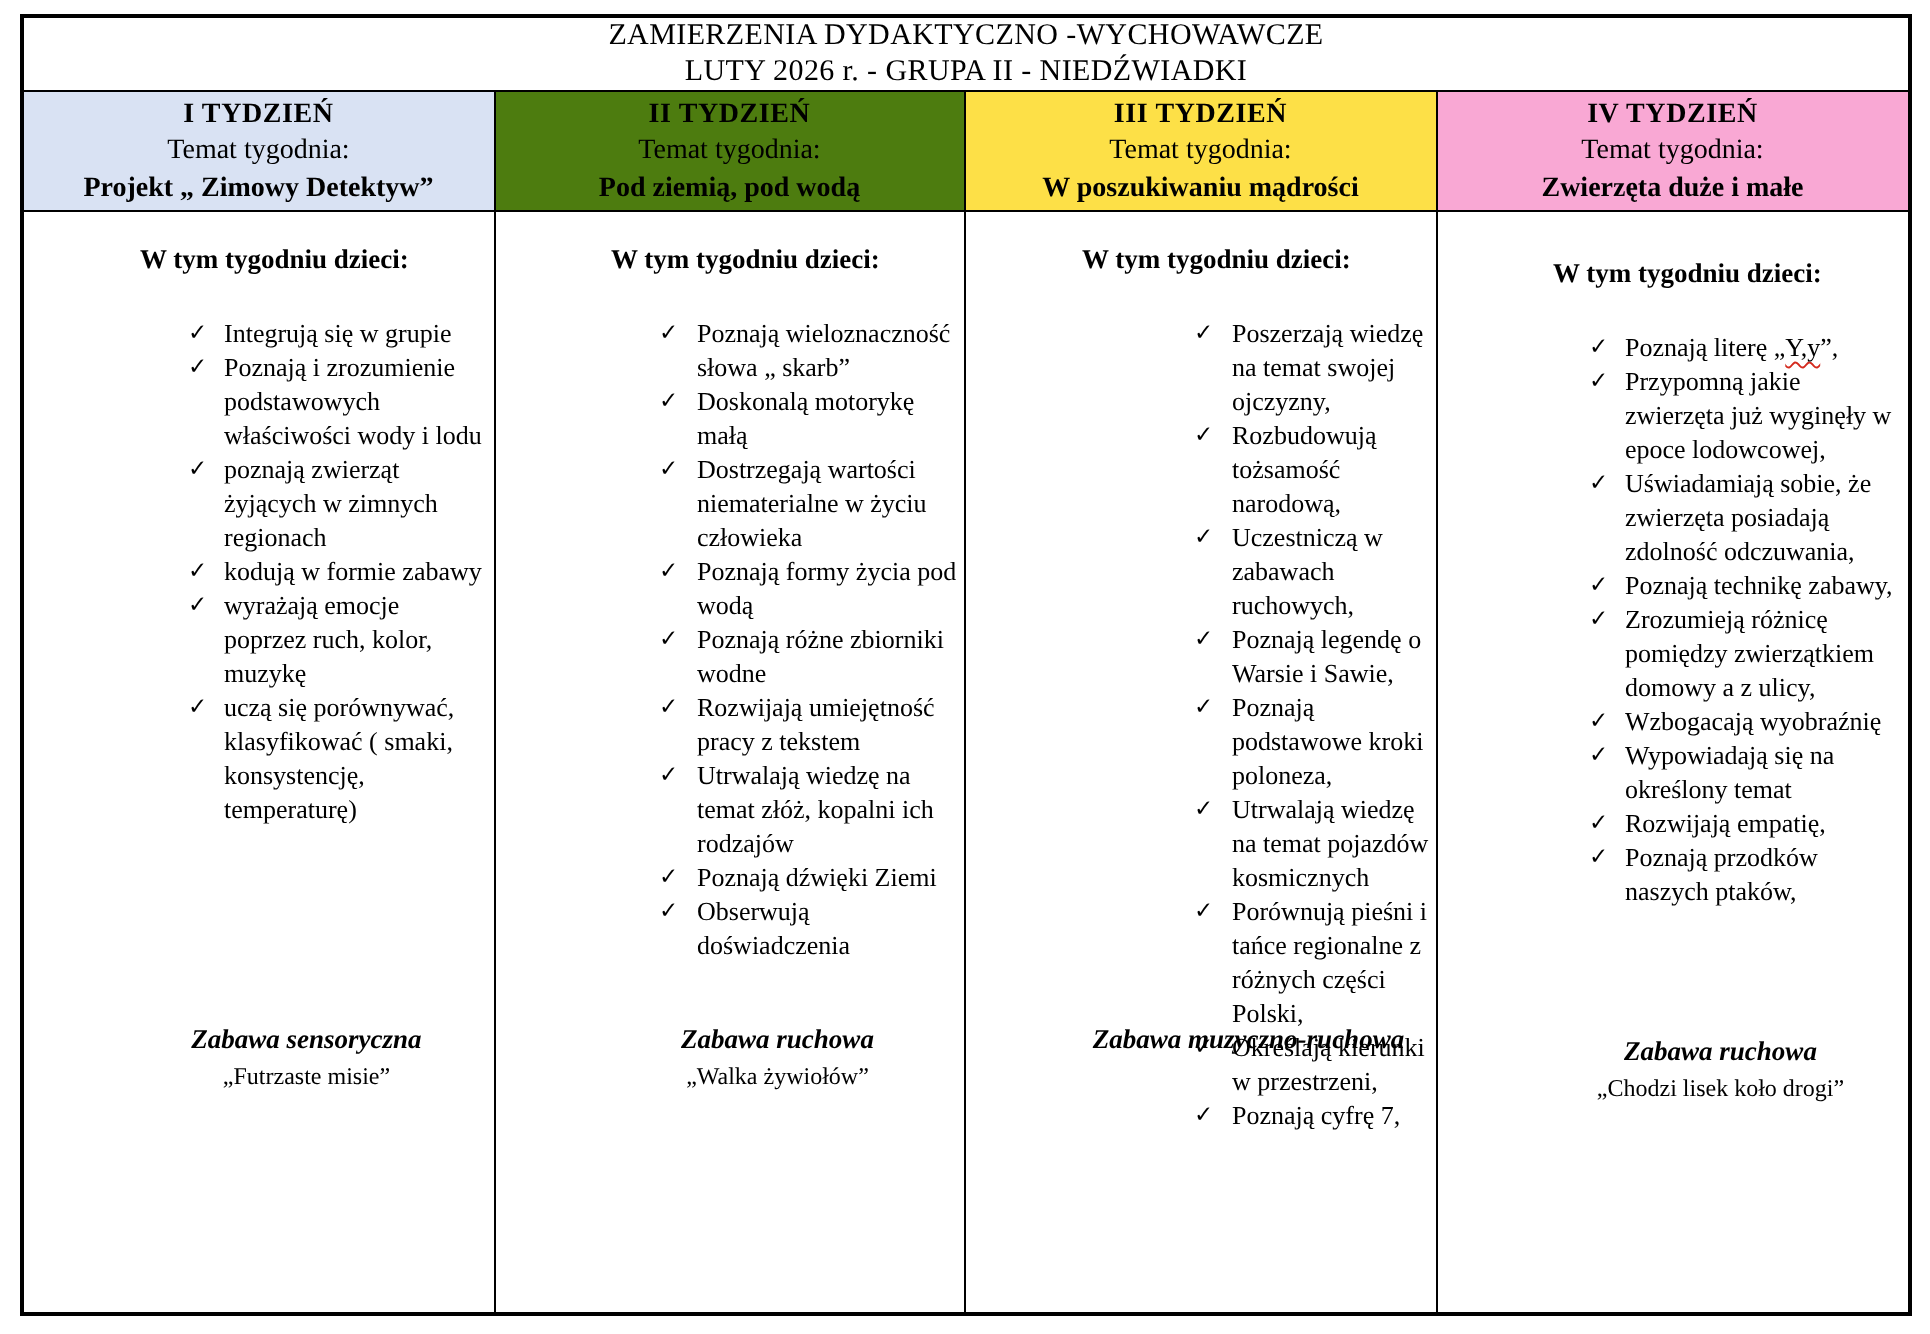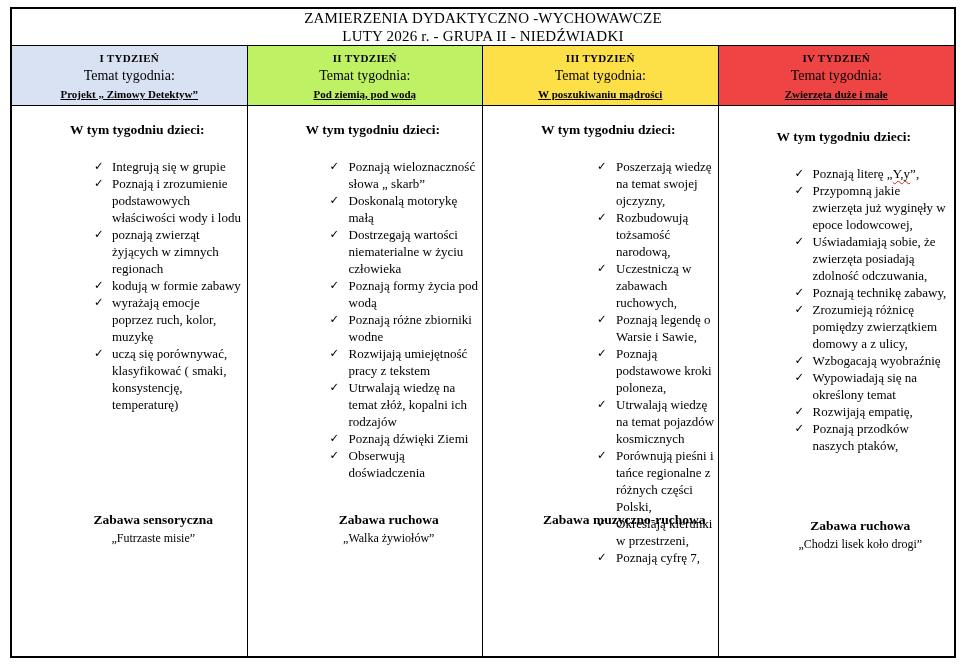--- a/index.html
+++ b/index.html
@@ -39,23 +39,23 @@
     grid-template-columns: repeat(4, 1fr);
     border-bottom: 1px solid #000;
   }
   .week-header {
     border-right: 1px solid #000;
     text-align: center;
     padding-top: 3px;
     overflow: hidden;
   }
   .week-header:last-child { border-right: none; }
-  .week-header .wk-name   { font-size: 11px; font-weight: bold; line-height: 18px; letter-spacing: 0.3px; }
+  .week-header .wk-name   { font-size: 14px; font-weight: bold; line-height: 18px; letter-spacing: 0.3px; }
   .week-header .wk-sub    { font-size: 14px; line-height: 18px; }
-  .week-header .wk-theme  { font-size: 11px; font-weight: bold; line-height: 19px; text-decoration: underline; }
+  .week-header .wk-theme  { font-size: 14px; font-weight: bold; line-height: 19px; }
   
   .body-row {
     flex: 1 1 auto;
     display: grid;
     grid-template-columns: repeat(4, 1fr);
   }
   .body-cell {
     border-right: 1px solid #000;
     position: relative;
     overflow: hidden;
@@ -101,50 +101,50 @@
     text-underline-offset: 2px;
     text-decoration-skip-ink: none;
   }
   .cell-footer {
     position: absolute;
     left: 0; right: 0;
     top: 405px;
     text-align: center;
   }
   .body-cell.c4 .cell-footer { top: 411px; }
-  .cell-footer .f-title { font-weight: bold; font-size: 13.5px; line-height: 18px; }
+  .cell-footer .f-title { font-weight: bold; font-size: 13.5px; line-height: 18px; font-style: italic; }
   .cell-footer .f-name  { font-size: 12px; line-height: 18px; }
 </style>
 </head>
 <body>
 
 <div class="doc-table">
 
   <div class="title-row">
     <div class="tline">ZAMIERZENIA DYDAKTYCZNO -WYCHOWAWCZE</div>
     <div class="tline">LUTY 2026 r. - GRUPA II - NIEDŹWIADKI</div>
   </div>
 
   <div class="header-row">
     <div class="week-header" style="background-color: rgb(217, 226, 243);">
       <div class="wk-name">I TYDZIEŃ</div>
       <div class="wk-sub">Temat tygodnia:</div>
       <div class="wk-theme">Projekt „ Zimowy Detektyw”</div>
     </div>
-    <div class="week-header" style="background-color: #bef264;">
+    <div class="week-header" style="background-color: #4d7c0f;">
       <div class="wk-name">II TYDZIEŃ</div>
       <div class="wk-sub">Temat tygodnia:</div>
       <div class="wk-theme">Pod ziemią, pod wodą</div>
     </div>
     <div class="week-header" style="background-color: #fde047;">
       <div class="wk-name">III TYDZIEŃ</div>
       <div class="wk-sub">Temat tygodnia:</div>
       <div class="wk-theme">W poszukiwaniu mądrości</div>
     </div>
-    <div class="week-header" style="background-color: #ef4444;">
+    <div class="week-header" style="background-color: #f9a8d4;">
       <div class="wk-name">IV TYDZIEŃ</div>
       <div class="wk-sub">Temat tygodnia:</div>
       <div class="wk-theme">Zwierzęta duże i małe</div>
     </div>
   </div>
 
   <div class="body-row">
 
     <div class="body-cell c1">
       <div class="cell-heading">W tym tygodniu dzieci:</div>

